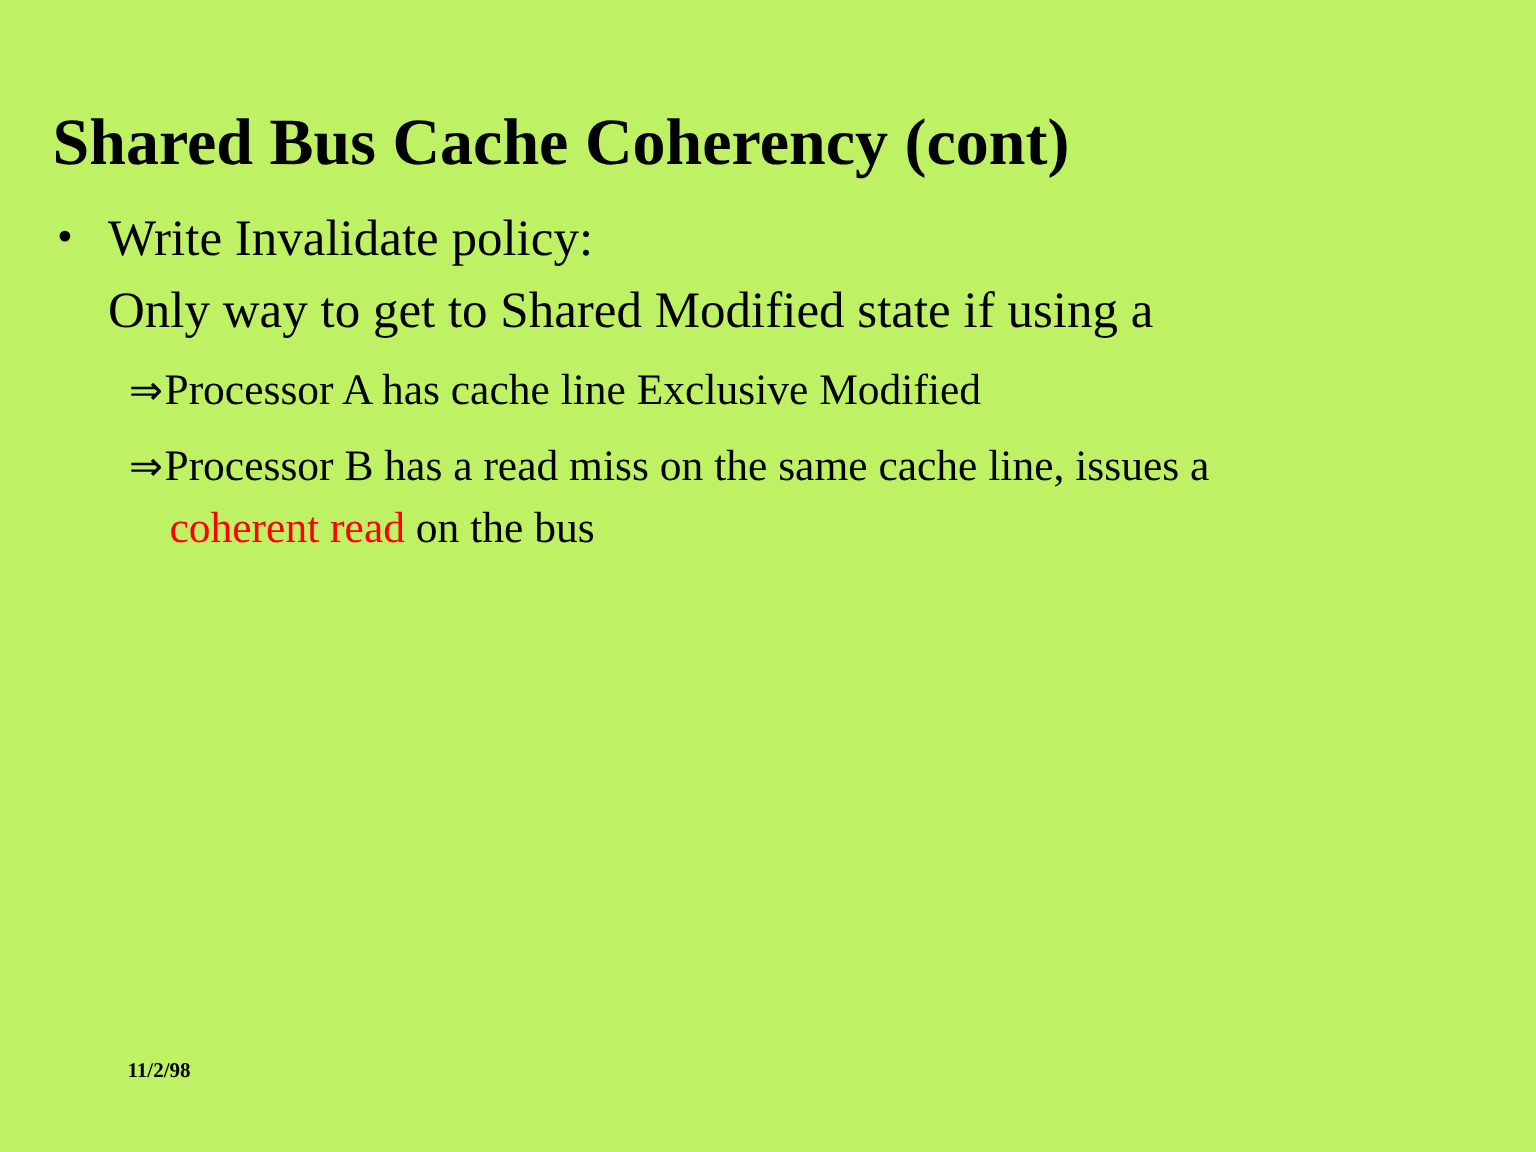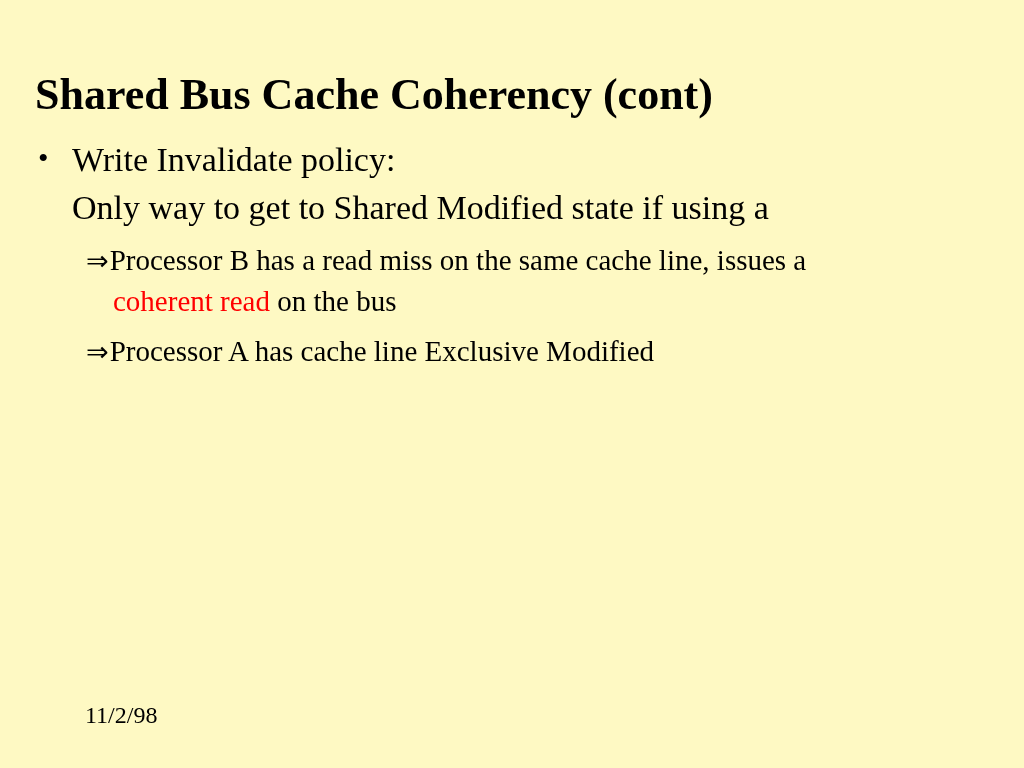--- a/index.html
+++ b/index.html
@@ -11,21 +11,21 @@
     height: 768px;
     background: #ffffff;
     position: relative;
     overflow: hidden;
     font-family: "Liberation Serif", "DejaVu Serif", serif;
     color: #000000;
   }
   .slide {
     position: absolute;
     inset: 0;
-    background: #fef9c3;
+    background: #bef264;
     padding-left: 36px;
   }
   .slide-title {
     position: absolute;
     left: 35px;
     top: 40px;
     font-size: 44px;
     line-height: 52px;
     white-space: nowrap;
     color: #000000;
@@ -75,47 +75,48 @@
     font-size: 27px;
     letter-spacing: 1px;
   }
   .highlight-red {
     color: #ff0000;
   }
   .slide-footer {
     position: absolute;
     left: 85px;
     top: 702px;
-    font-size: 24px;
+    font-size: 14px;
     line-height: 26px;
     white-space: nowrap;
+    font-weight: bold;
   }
 </style>
 </head>
 <body>
 
 <div class="slide">
 
   <h1 class="slide-title">Shared Bus Cache Coherency (cont)</h1>
 
   <div class="main-bullet">
     <span class="bullet-marker">•</span>
     <span class="bline">Write Invalidate policy:</span>
     <span class="bline">Only way to get to Shared Modified state if using a</span>
   </div>
 
   <div class="sub-list">
 
     <div class="sub-item">
-      <span class="sub-line1"><span class="arrow-marker">⇒</span><span>Processor B has a read miss on the same cache line, issues a</span></span>
-      <span class="sub-line2"><span class="highlight-red">coherent read</span><span> on the bus</span></span>
+      <span class="sub-line1"><span class="arrow-marker">⇒</span><span>Processor A has cache line Exclusive Modified</span></span>
     </div>
 
     <div class="sub-item">
-      <span class="sub-line1"><span class="arrow-marker">⇒</span><span>Processor A has cache line Exclusive Modified</span></span>
+      <span class="sub-line1"><span class="arrow-marker">⇒</span><span>Processor B has a read miss on the same cache line, issues a</span></span>
+      <span class="sub-line2"><span class="highlight-red">coherent read</span><span> on the bus</span></span>
     </div>
 
 
     <div class="sub-item">
     </div>
 
   </div>
 
   <div class="slide-footer">11/2/98</div>
 

